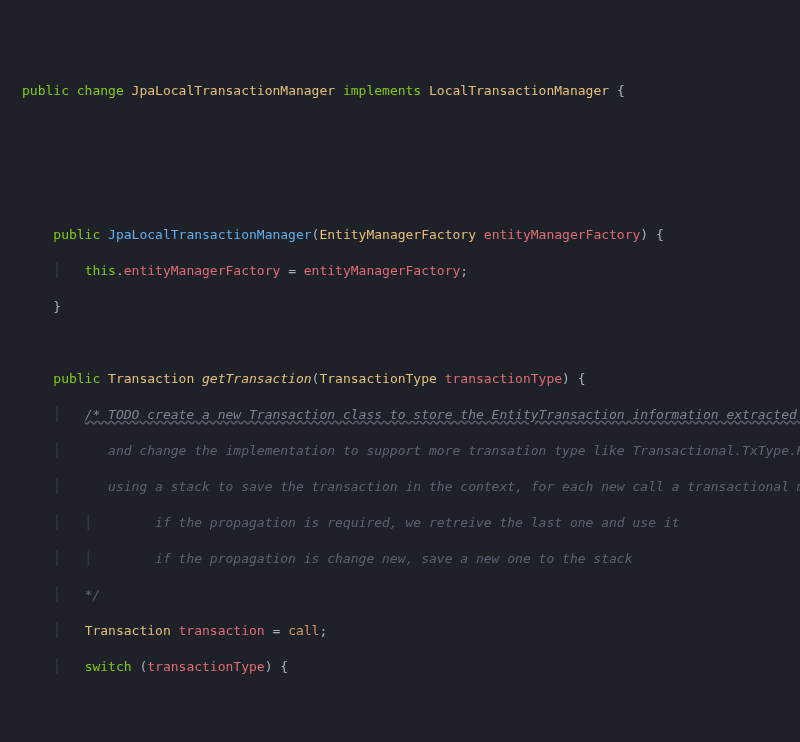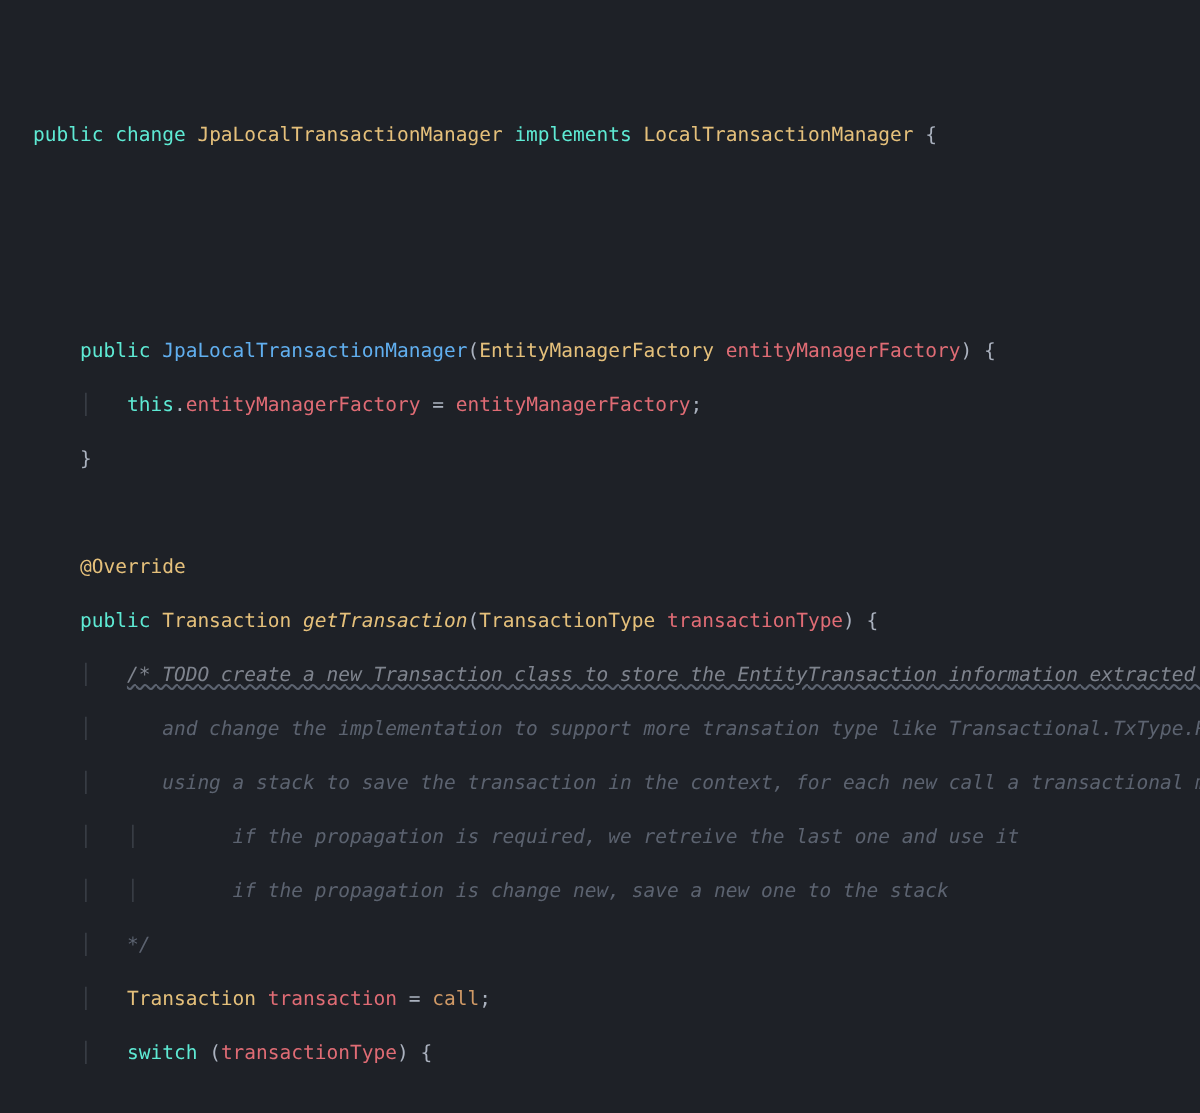--- a/index.html
+++ b/index.html
@@ -8,21 +8,21 @@
     color: #abb2bf;
     font-family: "Menlo", "Consolas", "Monaco", monospace;
     font-size: 13px;
     line-height: 18px;
     width: 800px;
     height: 742px;
     overflow: hidden;
     padding: 10px 0 0 22px;
     white-space: pre;
   }
-  .kw { color: #5eead4; }           
+  .kw { color: #84cc16; }           
   .type { color: #e5c07b; }         
   .method { color: #61afef; }       
   .methodDecl { color: #e5c07b; font-style: italic; }   
   .var { color: #e06c75; }          
   .param { color: #e06c75; } 
   .null { color: #d19a66; }
   .annotation { color: #e5c07b; }
   .punc { color: #abb2bf; }
   .brace { color: #abb2bf; }
   .comment { color: #5c6370; font-style: italic; }
@@ -36,21 +36,20 @@
 
 
 <div><span class="line"><span class="kw">public</span> <span class="kw">change</span> <span class="type">JpaLocalTransactionManager</span> <span class="kw">implements</span> <span class="type">LocalTransactionManager</span> <span class="brace">{</span></span>
 <span class="line"> </span>
 <span class="line"> </span>
 <span class="line"> </span>
 <span class="line">    <span class="kw">public</span> <span class="method">JpaLocalTransactionManager</span><span class="punc">(</span><span class="type">EntityManagerFactory</span> <span class="param">entityManagerFactory</span><span class="punc">)</span> <span class="brace">{</span></span>
 <span class="line">    <span class="guide">│   </span><span class="kw">this</span><span class="punc">.</span><span class="var">entityManagerFactory</span><span class="punc"> = </span><span class="var">entityManagerFactory</span><span class="punc">;</span></span>
 <span class="line">    <span class="brace">}</span></span>
 <span class="line"> </span>
-<span class="line">    <span class="annotation">@Override</span></span>
 <span class="line">    <span class="kw">public</span> <span class="type">Transaction</span> <span class="methodDecl">getTransaction</span><span class="punc">(</span><span class="type">TransactionType</span> <span class="param">transactionType</span><span class="punc">)</span> <span class="brace">{</span></span>
 <span class="line">    <span class="guide">│   </span><span class="commentTodo">/* TODO create a new Transaction class to store the EntityTransaction information extracted from m</span></span>
 <span class="line">    <span class="guide">│   </span><span class="comment">   and change the implementation to support more transation type like Transactional.TxType.REQUIR</span></span>
 <span class="line">    <span class="guide">│   </span><span class="comment">   using a stack to save the transaction in the context, for each new call a transactional method</span></span>
 <span class="line">    <span class="guide">│   │  </span><span class="comment">      if the propagation is required, we retreive the last one and use it</span></span>
 <span class="line">    <span class="guide">│   │  </span><span class="comment">      if the propagation is change new, save a new one to the stack</span></span>
 <span class="line">    <span class="guide">│   </span><span class="comment">*/</span></span>
 <span class="line">    <span class="guide">│   </span><span class="type">Transaction</span> <span class="var">transaction</span><span class="punc"> = </span><span class="null">call</span><span class="punc">;</span></span>
 <span class="line">    <span class="guide">│   </span><span class="kw">switch</span><span class="punc"> (</span><span class="var">transactionType</span><span class="punc">) </span><span class="brace">{</span></span>
 

